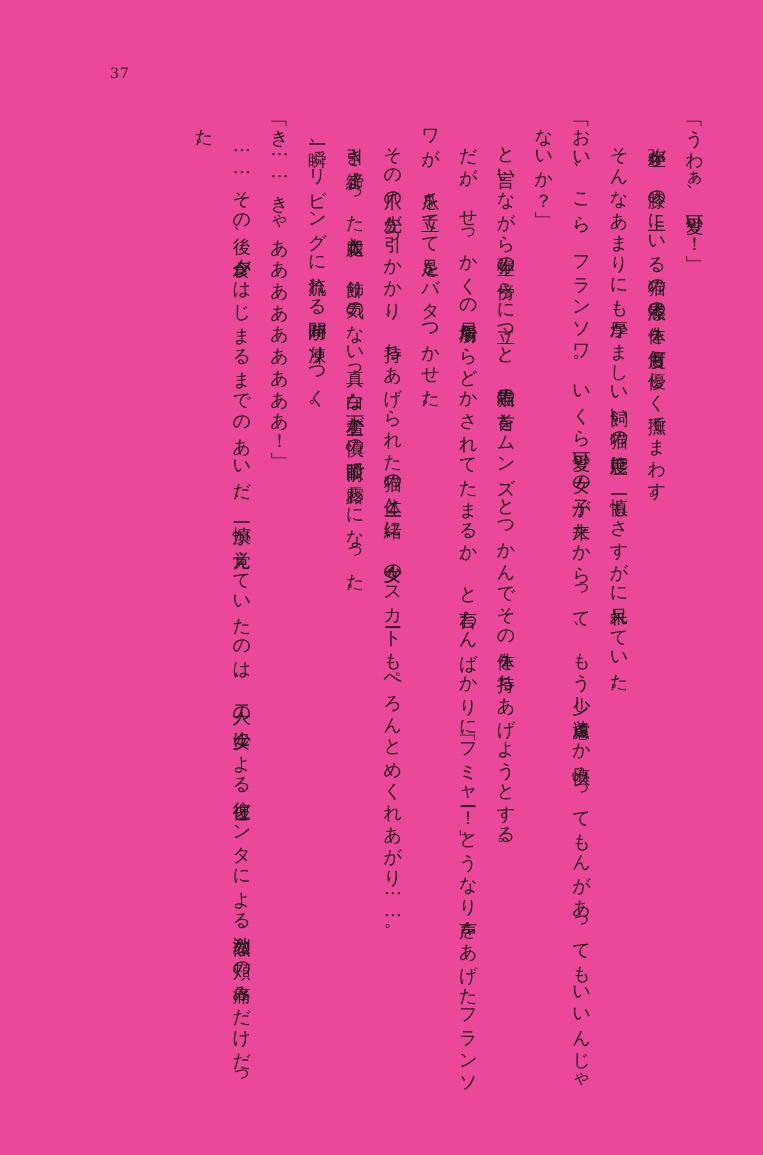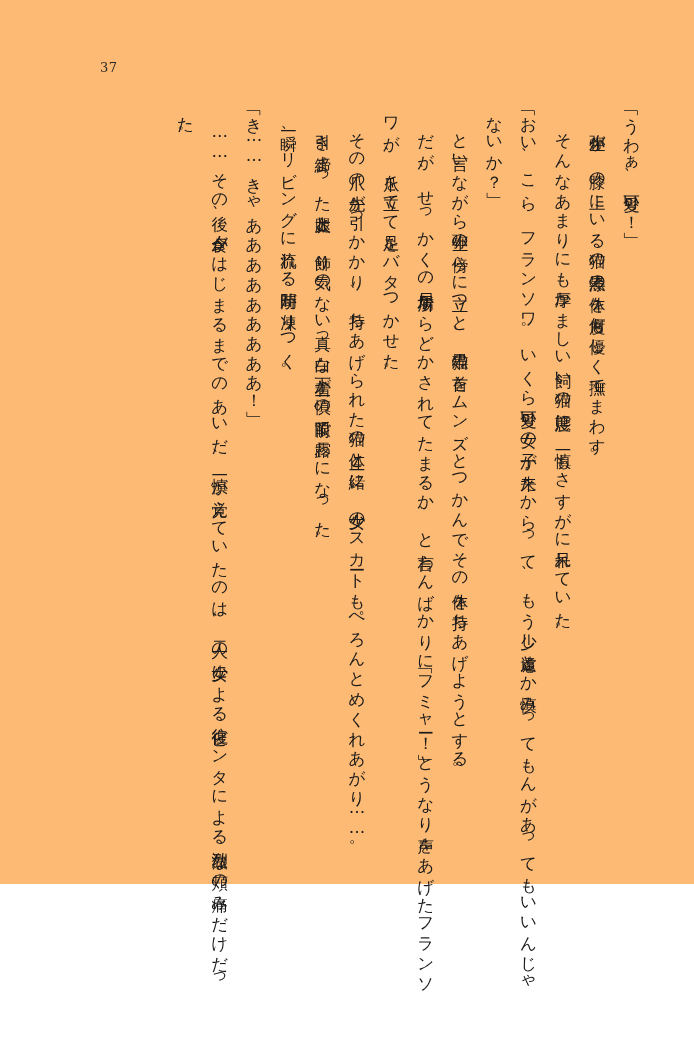--- a/index.html
+++ b/index.html
@@ -13,22 +13,22 @@
     position: relative;
     font-family: "DejaVu Serif", "Liberation Serif", serif;
     color: #1a1a1a;
     overflow: hidden;
   }
   .page {
     position: absolute;
     left: 0;
     top: 0;
     width: 694px;
-    height: 884px;
-    background: #fdba74;
+    height: 1050px;
+    background: #ec4899;
   }
   .page-number {
     position: absolute;
     left: 100px;
     top: 60px;
     font-size: 13px;
     font-family: "DejaVu Serif", "Liberation Serif", serif;
     color: #2a2a2a;
     letter-spacing: 0.5px;
   }

